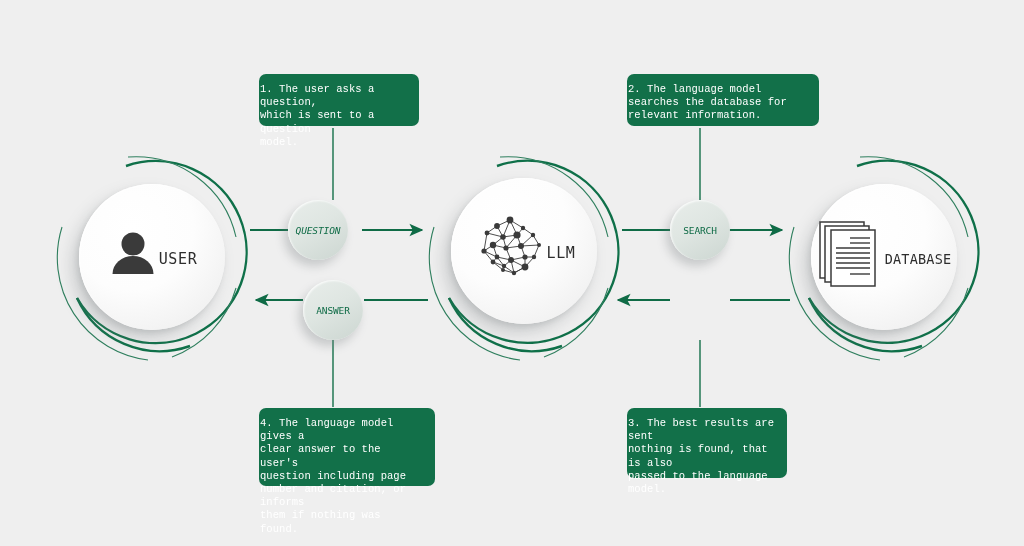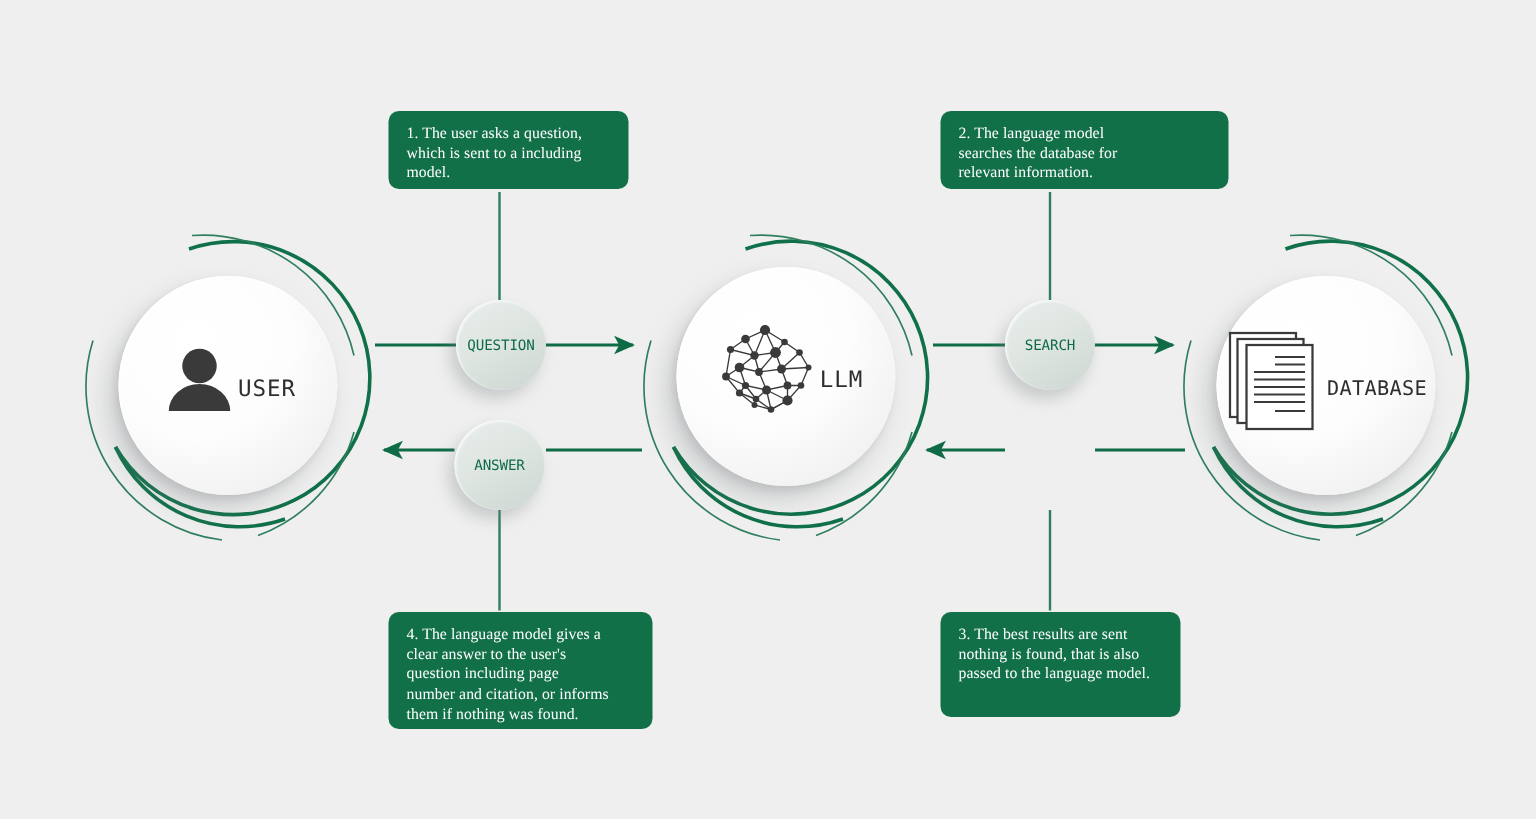--- a/index.html
+++ b/index.html
@@ -28,25 +28,25 @@
     width: 1024px;
     height: 546px;
   }
   
   .callout {
     position: absolute;
     background: #127049;
     color: #ffffff;
     border-radius: 7px;
     box-sizing: border-box;
-    padding: 9px 11px 10px 12px;
+    padding: 9px 11px 10px 1px;
     font-size: 10.5px;
     line-height: 13.2px;
     letter-spacing: 0.05px;
-    font-family: Liberation Serif, serif;
+    font-family: Liberation Mono, monospace;
     z-index: 6;
   }
   .callout span { display: block; }
   #callout-1 { left: 259px; top: 74px;  width: 160px; height: 52px; }
   #callout-2 { left: 627px; top: 74px;  width: 192px; height: 52px; }
   #callout-3 { left: 627px; top: 408px; width: 160px; height: 70px; }
   #callout-4 { left: 259px; top: 408px; width: 176px; height: 78px; }
 
   
   .node {
@@ -104,21 +104,21 @@
     justify-content: center;
     z-index: 7;
   }
   .badge-label {
     font-family: "DejaVu Sans Mono", monospace;
     font-size: 9.5px;
     letter-spacing: -0.1px;
     color: #0f6b46;
     white-space: nowrap;
   }
-  #badge-question { left: 304px; top: 200px; }
+  #badge-question { left: 288px; top: 200px; font-style: italic; }
   #badge-answer   { left: 303px; top: 280px; }
   #badge-search   { left: 670px; top: 200px; }
   #badge-result   { left: 670px; top: 280px; }
 </style>
 </head>
 <body>
 
 <div id="stage">
 
   <svg class="layer" viewBox="0 0 1024 546" width="1024" height="546">
@@ -268,21 +268,21 @@
   </div>
   <div class="badge" id="badge-search">
     <span class="badge-label">SEARCH</span>
   </div>
   <div class="badge" id="badge-answer">
     <span class="badge-label">ANSWER</span>
   </div>
 
   <div class="callout" id="callout-1">
     <span>1. The user asks a question,</span>
-    <span>which is sent to a including</span>
+    <span>which is sent to a question</span>
     <span>model.</span>
   </div>
 
   <div class="callout" id="callout-2">
     <span>2. The language model</span>
     <span>searches the database for</span>
     <span>relevant information.</span>
   </div>
 
   <div class="callout" id="callout-3">

